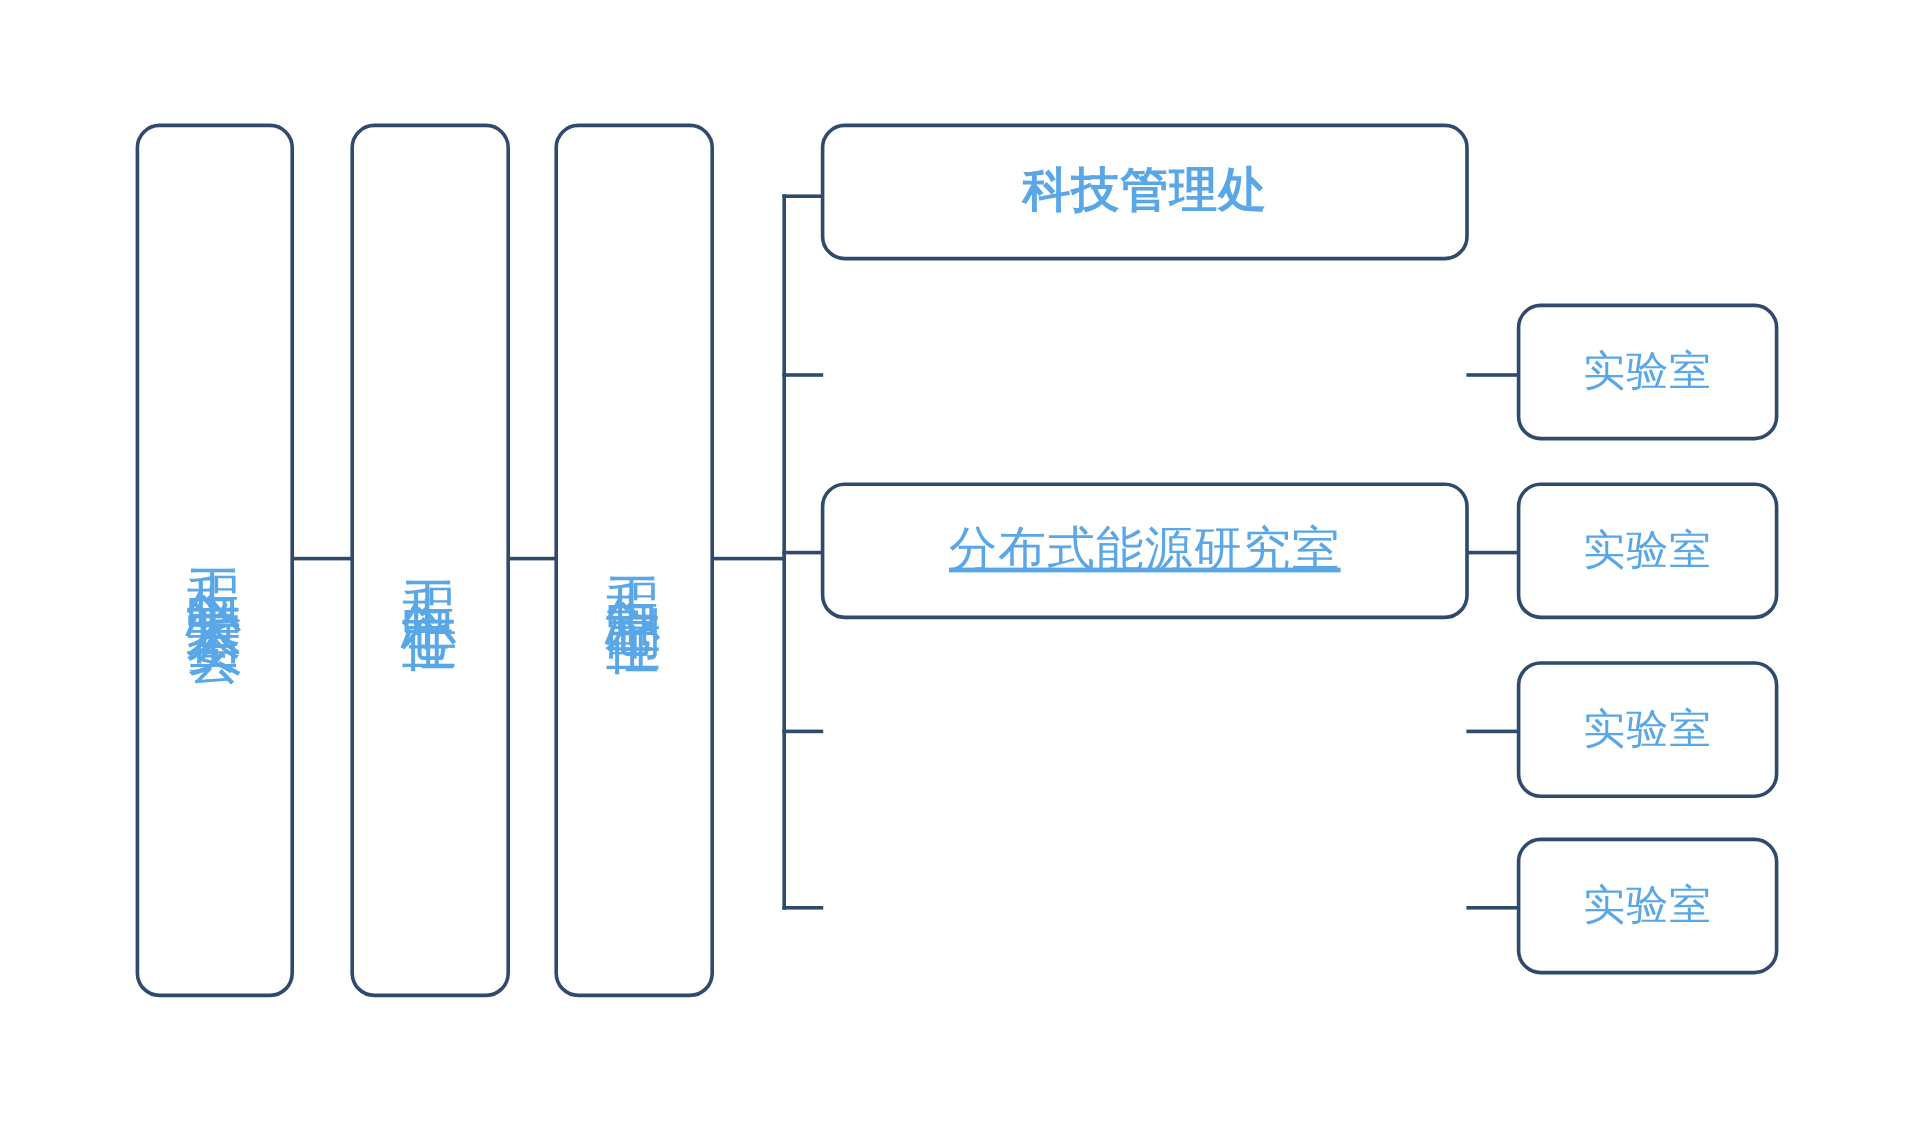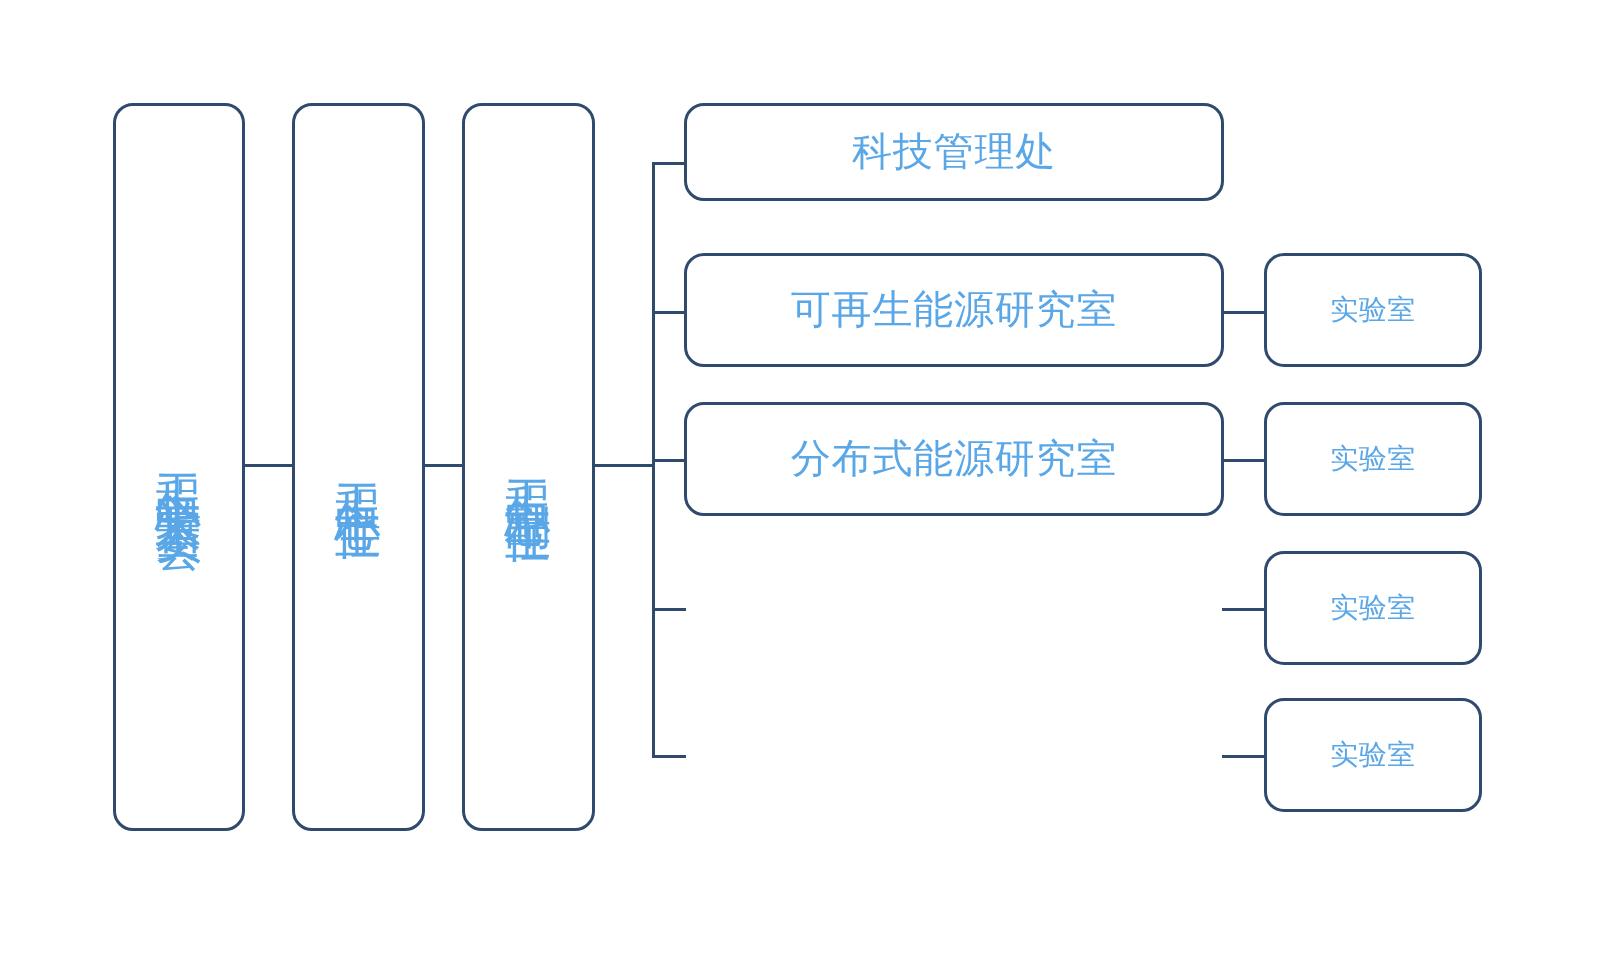--- a/index.html
+++ b/index.html
@@ -44,21 +44,21 @@
     letter-spacing: 0.14em;
     font-size: 46px;
     padding: 10px 0;
   }
 
   
   .node.horizontal {
     font-size: 40px;
   }
   .node.lab {
-    font-size: 28px;
+    font-size: 35px;
   }
 
   
   .line {
     position: absolute;
     background: #2f4a6d;
   }
   .line.h { height: 3px; }
   .line.v { width: 3px; }
 </style>
@@ -85,25 +85,24 @@
   <div class="line h" style="left:1222px; top:459px; width:44px;"></div>
   <div class="line h" style="left:1222px; top:608px; width:44px;"></div>
   <div class="line h" style="left:1222px; top:755px; width:44px;"></div>
 
   <div class="node vertical" style="left:113px; top:103px; width:132px; height:728px;">工程中心学术委员会</div>
 
   <div class="node vertical" style="left:292px; top:103px; width:133px; height:728px;">工程中心主任</div>
 
   <div class="node vertical" style="left:462px; top:103px; width:133px; height:728px;">工程中心副主任</div>
 
-  <div class="node horizontal" style="left:684px; top:103px; width:540px; height:98px;">科技管理处</div>
+  <div class="node horizontal" style="left:684px; top:103px; width:540px; height:114px;font-weight:bold;">科技管理处</div>
 
-  <div class="node horizontal" style="left:684px; top:253px; width:540px; height:114px;">可再生能源研究室</div>
 
-  <div class="node horizontal" style="left:684px; top:402px; width:540px; height:114px;">分布式能源研究室</div>
+  <div class="node horizontal" style="left:684px; top:402px; width:540px; height:114px;text-decoration:underline;">分布式能源研究室</div>
 
 
 
   <div class="node lab" style="left:1264px; top:253px; width:218px; height:114px;">实验室</div>
 
   <div class="node lab" style="left:1264px; top:402px; width:218px; height:114px;">实验室</div>
 
   <div class="node lab" style="left:1264px; top:551px; width:218px; height:114px;">实验室</div>
 
   <div class="node lab" style="left:1264px; top:698px; width:218px; height:114px;">实验室</div>

